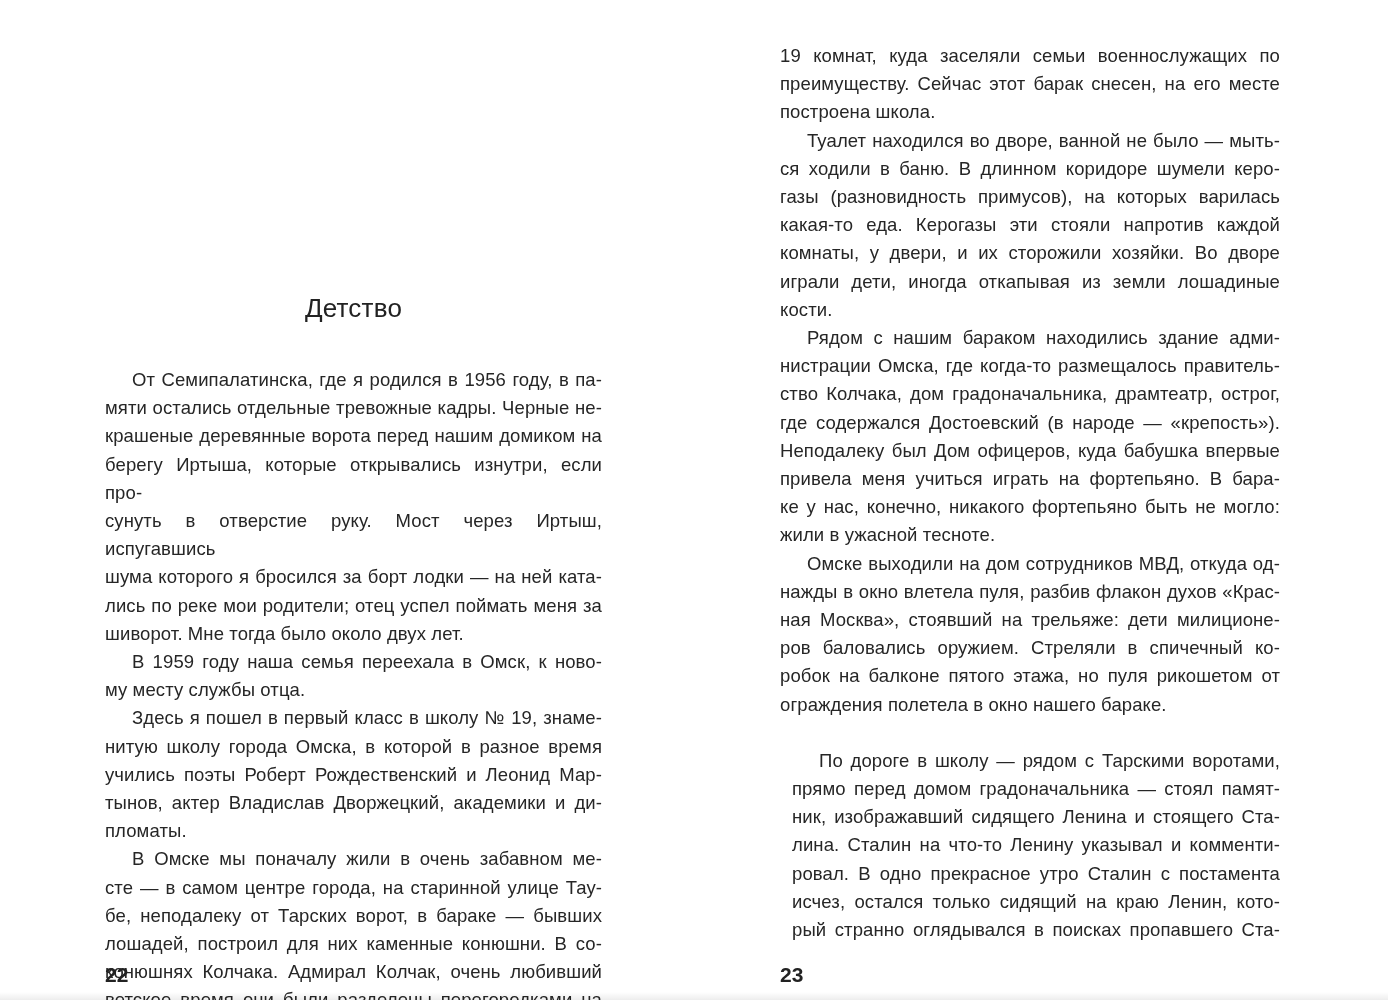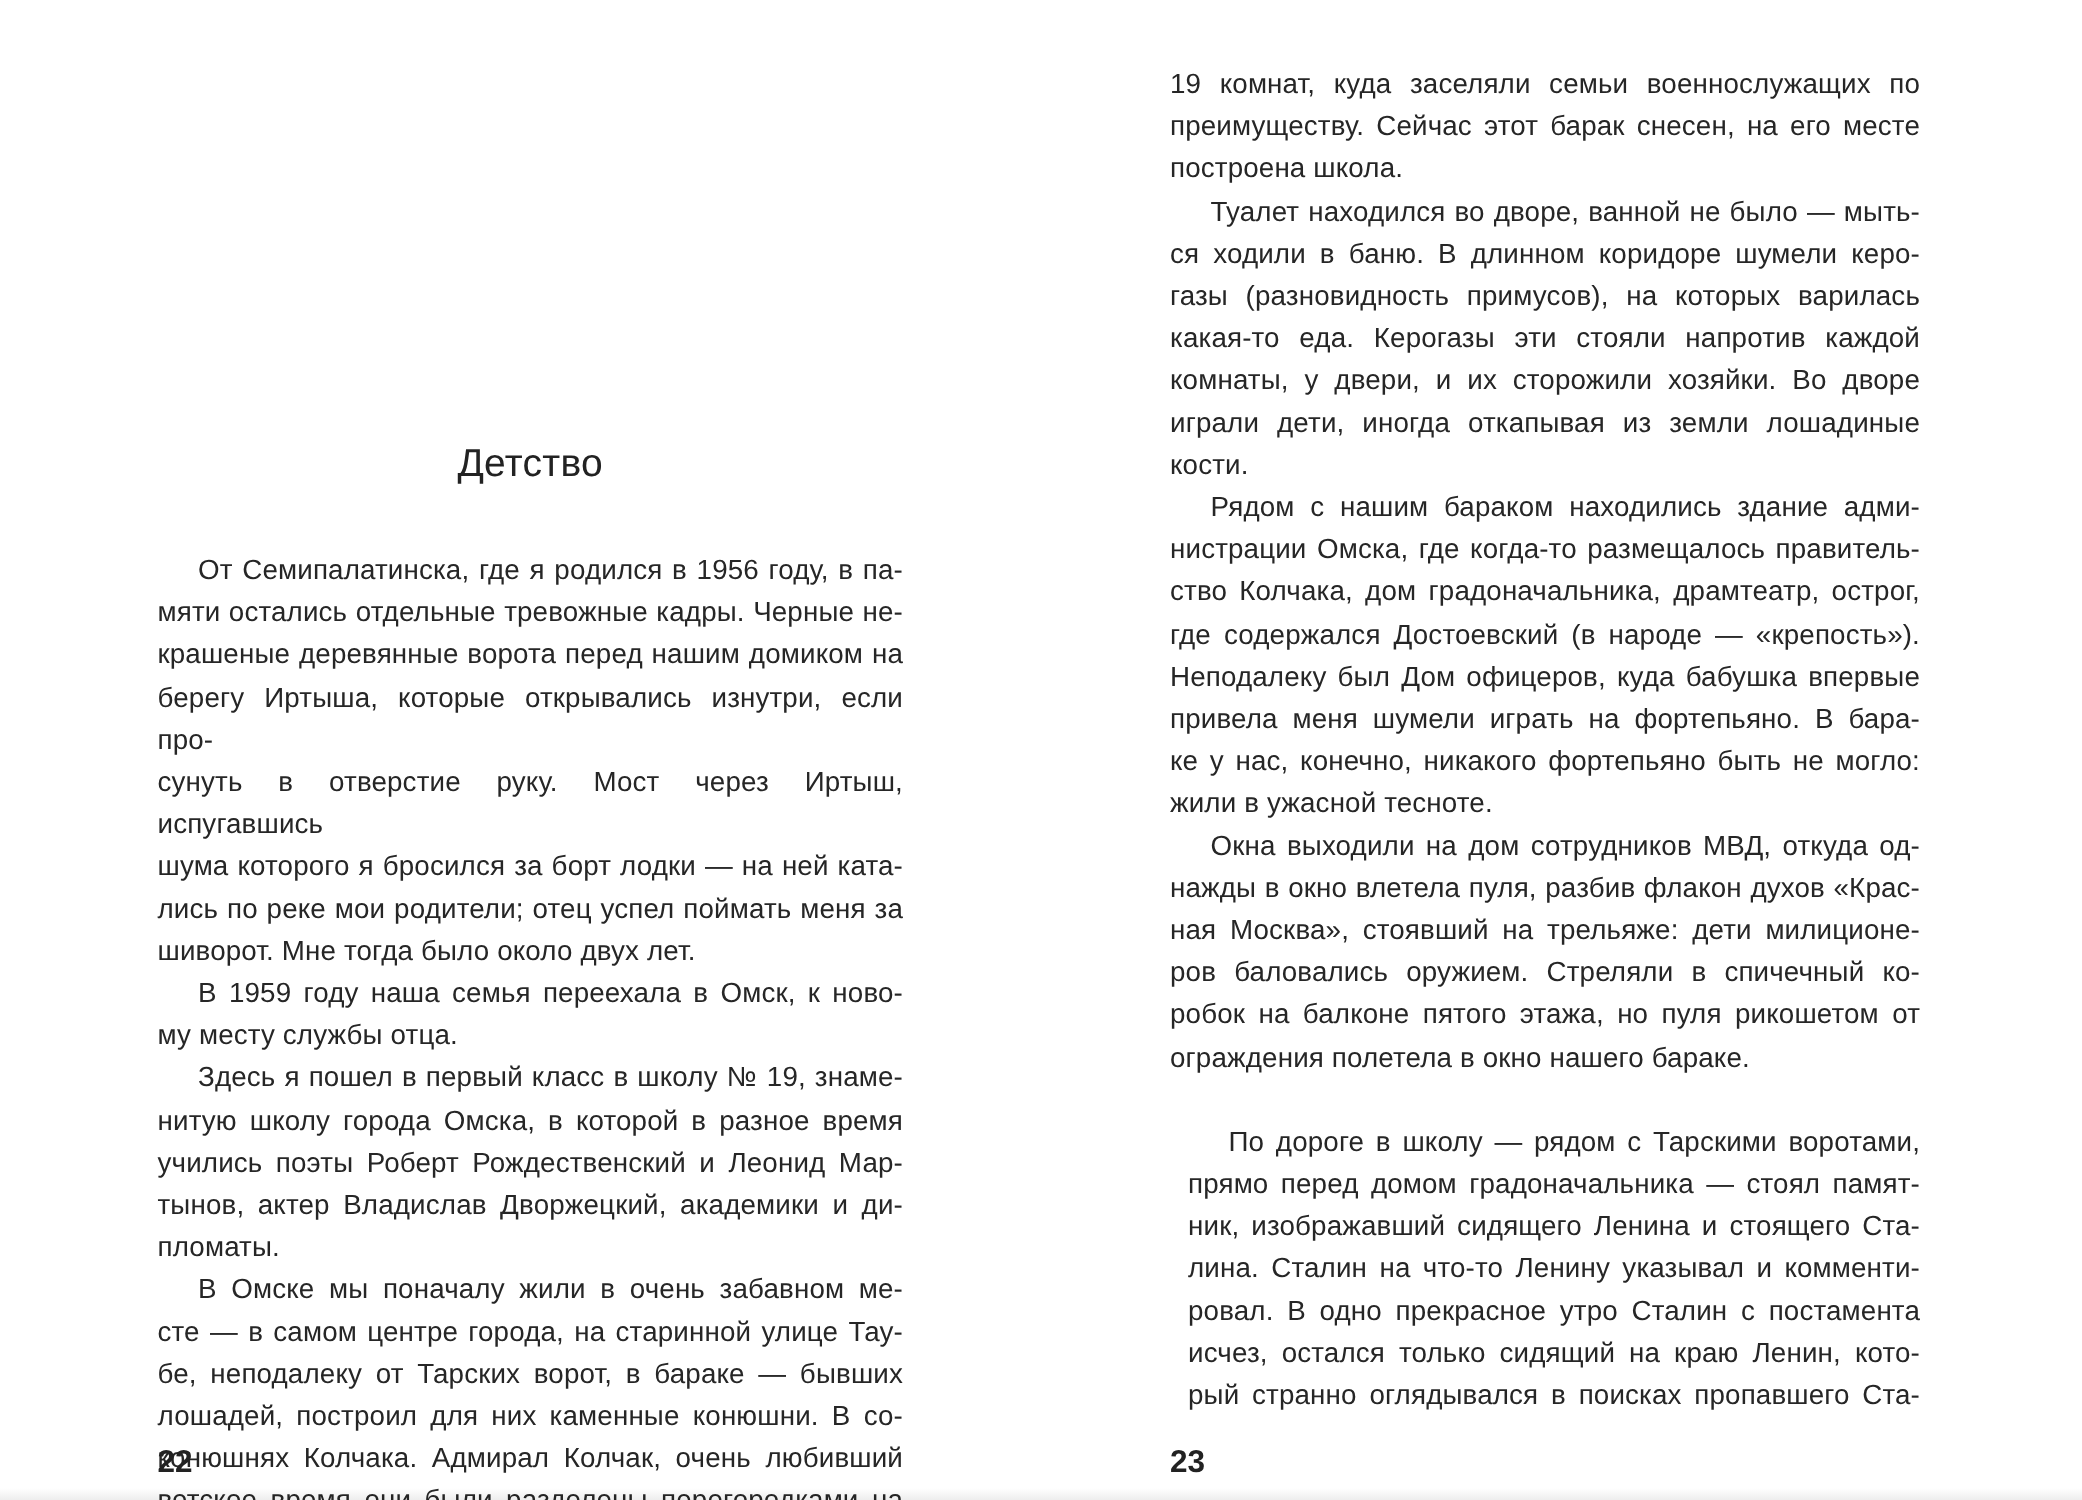--- a/index.html
+++ b/index.html
@@ -126,26 +126,26 @@
           <div class="line just">комнаты, у двери, и их сторожили хозяйки. Во дворе</div>
           <div class="line just">играли дети, иногда откапывая из земли лошадиные</div>
           <div class="line">кости.</div>
         </div>
         <div class="paragraph">
           <div class="line just indent">Рядом с нашим бараком находились здание адми-</div>
           <div class="line just">нистрации Омска, где когда-то размещалось правитель-</div>
           <div class="line just">ство Колчака, дом градоначальника, драмтеатр, острог,</div>
           <div class="line just">где содержался Достоевский (в народе — «крепость»).</div>
           <div class="line just">Неподалеку был Дом офицеров, куда бабушка впервые</div>
-          <div class="line just">привела меня шумели играть на фортепьяно. В бара-</div>
+          <div class="line just">привела меня учиться играть на фортепьяно. В бара-</div>
           <div class="line just">ке у нас, конечно, никакого фортепьяно быть не могло:</div>
           <div class="line">жили в ужасной тесноте.</div>
         </div>
         <div class="paragraph">
-          <div class="line just indent">Окна выходили на дом сотрудников МВД, откуда од-</div>
+          <div class="line just indent">Омске выходили на дом сотрудников МВД, откуда од-</div>
           <div class="line just">нажды в окно влетела пуля, разбив флакон духов «Крас-</div>
           <div class="line just">ная Москва», стоявший на трельяже: дети милиционе-</div>
           <div class="line just">ров баловались оружием. Стреляли в спичечный ко-</div>
           <div class="line just">робок на балконе пятого этажа, но пуля рикошетом от</div>
           <div class="line">ограждения полетела в окно нашего бараке.</div>
         </div>
         <div class="paragraph space-before">
           <div class="line just indent">По дороге в школу — рядом с Тарскими воротами,</div>
           <div class="line just">прямо перед домом градоначальника — стоял памят-</div>
           <div class="line just">ник, изображавший сидящего Ленина и стоящего Ста-</div>

